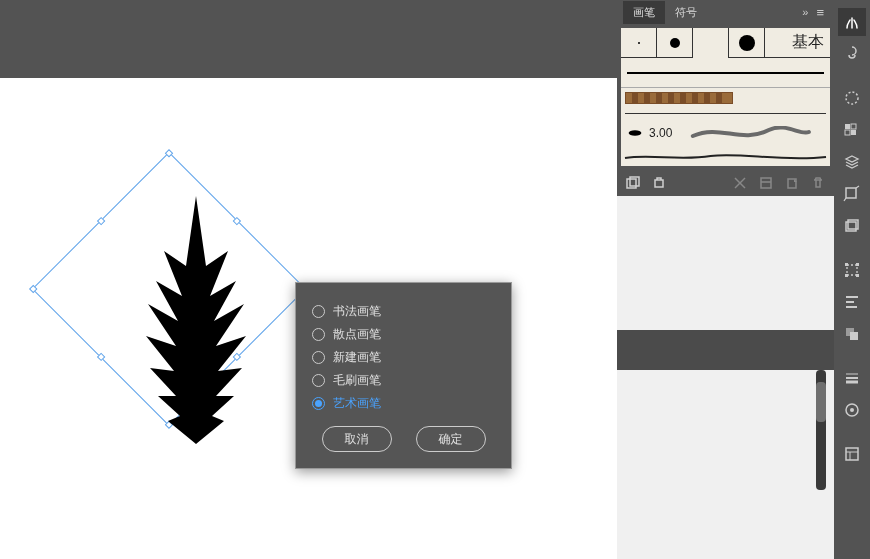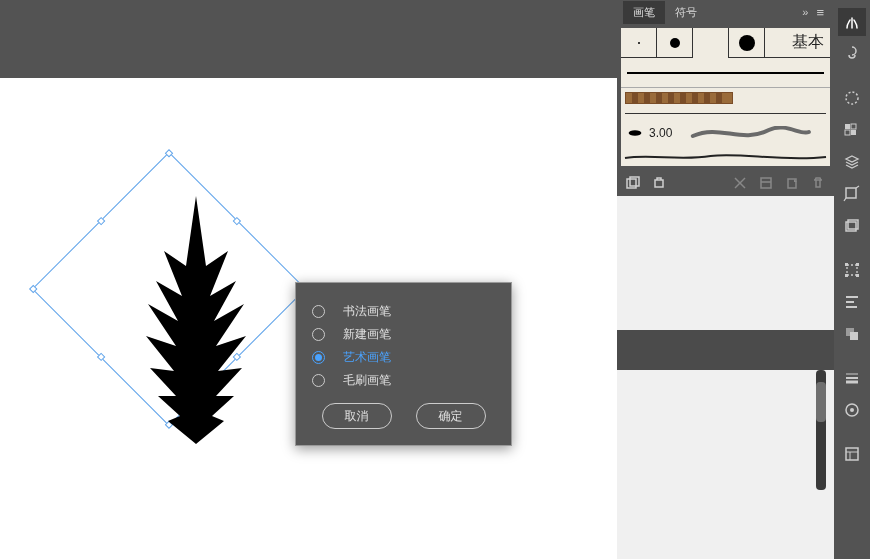--- a/index.html
+++ b/index.html
@@ -14,21 +14,21 @@
 .sh-bl { bottom: -3px; left: -3px; } .sh-br { bottom: -3px; right: -3px; }
 .sh-t { top: -3px; left: 50%; margin-left: -3px; } .sh-b { bottom: -3px; left: 50%; margin-left: -3px; }
 .sh-l { left: -3px; top: 50%; margin-top: -3px; } .sh-r { right: -3px; top: 50%; margin-top: -3px; }
 .leaf-svg { position: absolute; left: 136px; top: 118px; width: 120px; height: 250px; }
 
 
 .dialog { position: absolute; left: 295px; top: 282px; width: 217px; background: #555; border: 1px solid #999; box-shadow: 0 3px 12px rgba(0,0,0,.4); }
 .dialog-title { background: linear-gradient(#e8e8e8,#c2c2c2); height: 22px; font-size: 12px; color: #222; text-align: center; line-height: 22px; border-bottom: 1px solid #888; }
 .dialog-body { padding: 14px 16px 16px; }
 .dialog-label { font-size: 12px; color: #e0e0e0; margin-bottom: 10px; }
-.radio-row { display: flex; align-items: center; gap: 18px; margin: 6px 0; font-size: 12px; color: #e0e0e0; cursor: pointer; }
+.radio-row { display: flex; align-items: center; gap: 8px; margin: 6px 0; font-size: 12px; color: #e0e0e0; cursor: pointer; }
 .radio { width: 13px; height: 13px; border: 1.5px solid #ccc; border-radius: 50%; background: #555; display: flex; align-items: center; justify-content: center; }
 .radio.checked { border-color: #4aa3ff; }
 .radio.checked::after { content: ""; width: 7px; height: 7px; background: #4aa3ff; border-radius: 50%; }
 .dialog-buttons { display: flex; justify-content: center; gap: 24px; margin-top: 14px; }
 .dlg-btn { width: 70px; height: 26px; border: 1.5px solid #ccc; border-radius: 13px; background: transparent; color: #e0e0e0; font-size: 12px; cursor: pointer; display: flex; align-items: center; justify-content: center; }
 
 
 .tool-col { position: absolute; right: 0; top: 0; width: 36px; height: 559px; background: #535353; display: flex; flex-direction: column; align-items: center; padding-top: 6px; }
 .tool-col .tool { width: 28px; height: 28px; margin: 2px 0; display: flex; align-items: center; justify-content: center; color: #c8c8c8; cursor: pointer; }
 .tool.active { background: #3a3a3a; }
@@ -100,29 +100,33 @@
 
 <div class="dialog">
   <div class="dialog-body">
 
     <div class="radio-row">
       <span class="radio"></span>
       <span>书法画笔</span>
     </div>
     <div class="radio-row">
       <span class="radio"></span>
+      <span>散点画笔</span>
+    </div>
+    <div class="radio-row">
+      <span class="radio"></span>
       <span>新建画笔</span>
+    </div>
+    <div class="radio-row">
+      <span class="radio"></span>
+      <span>毛刷画笔</span>
     </div>
     <div class="radio-row">
       <span class="radio checked"></span>
       <span style="color:#4aa3ff">艺术画笔</span>
-    </div>
-    <div class="radio-row">
-      <span class="radio"></span>
-      <span>毛刷画笔</span>
     </div>
 
     <div class="dialog-buttons">
       <div class="dlg-btn">取消</div>
       <div class="dlg-btn">确定</div>
     </div>
   </div>
 </div>
 
 <div class="brush-panel">

